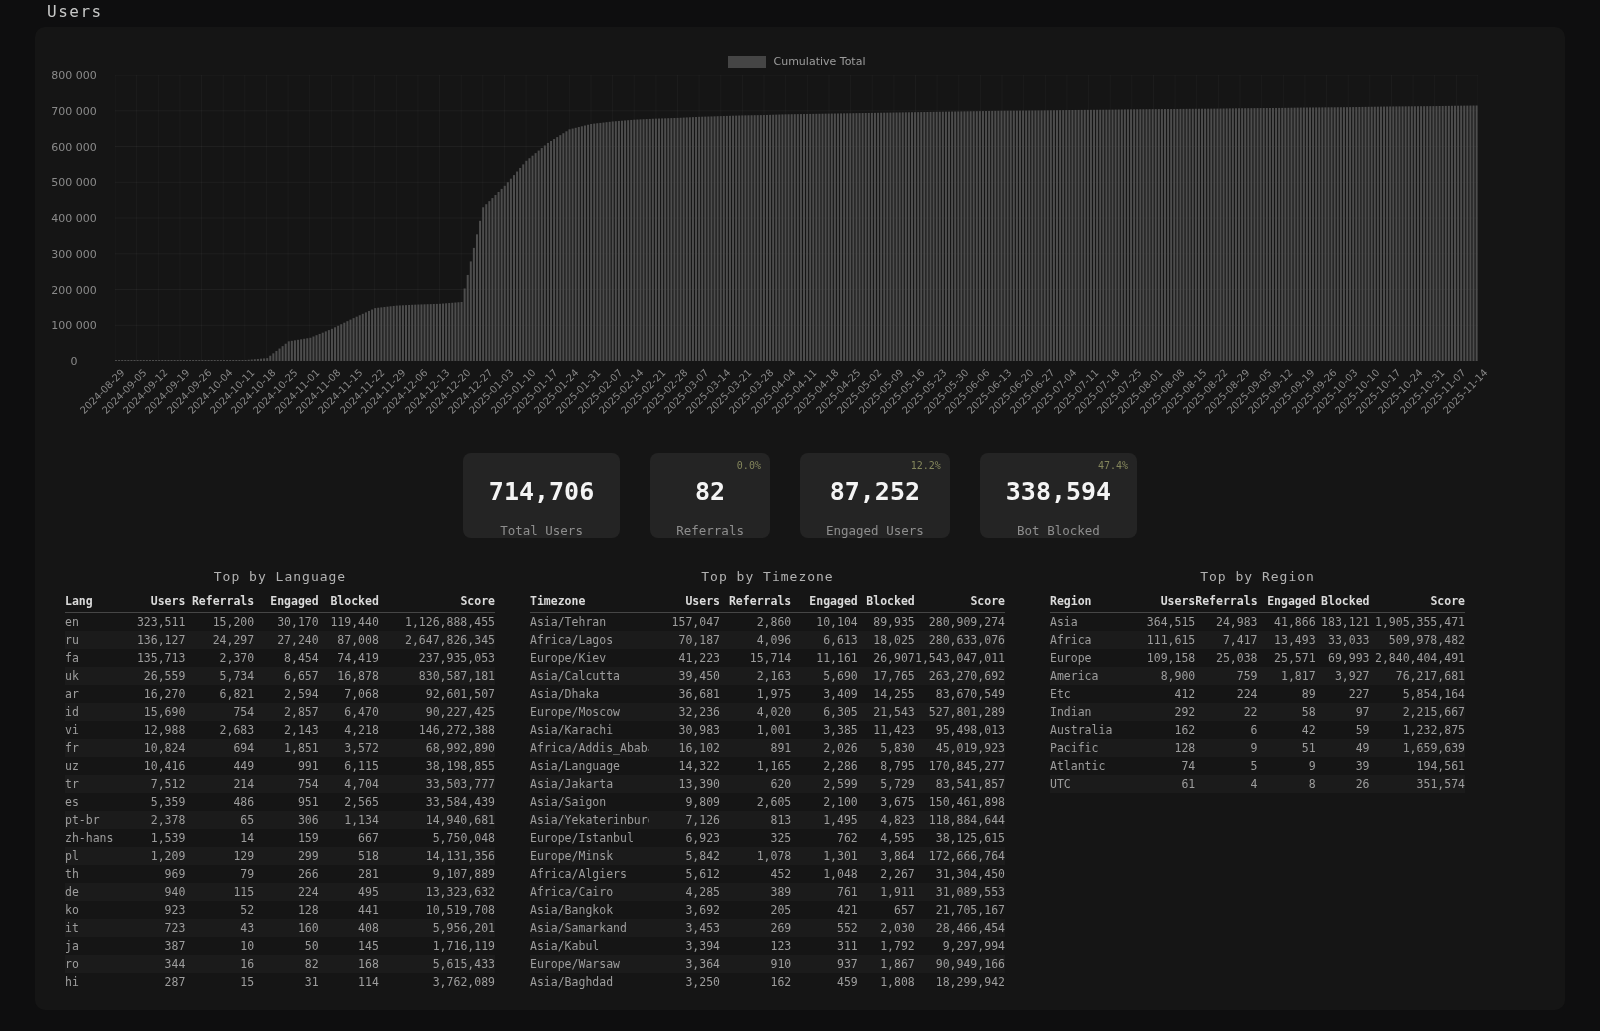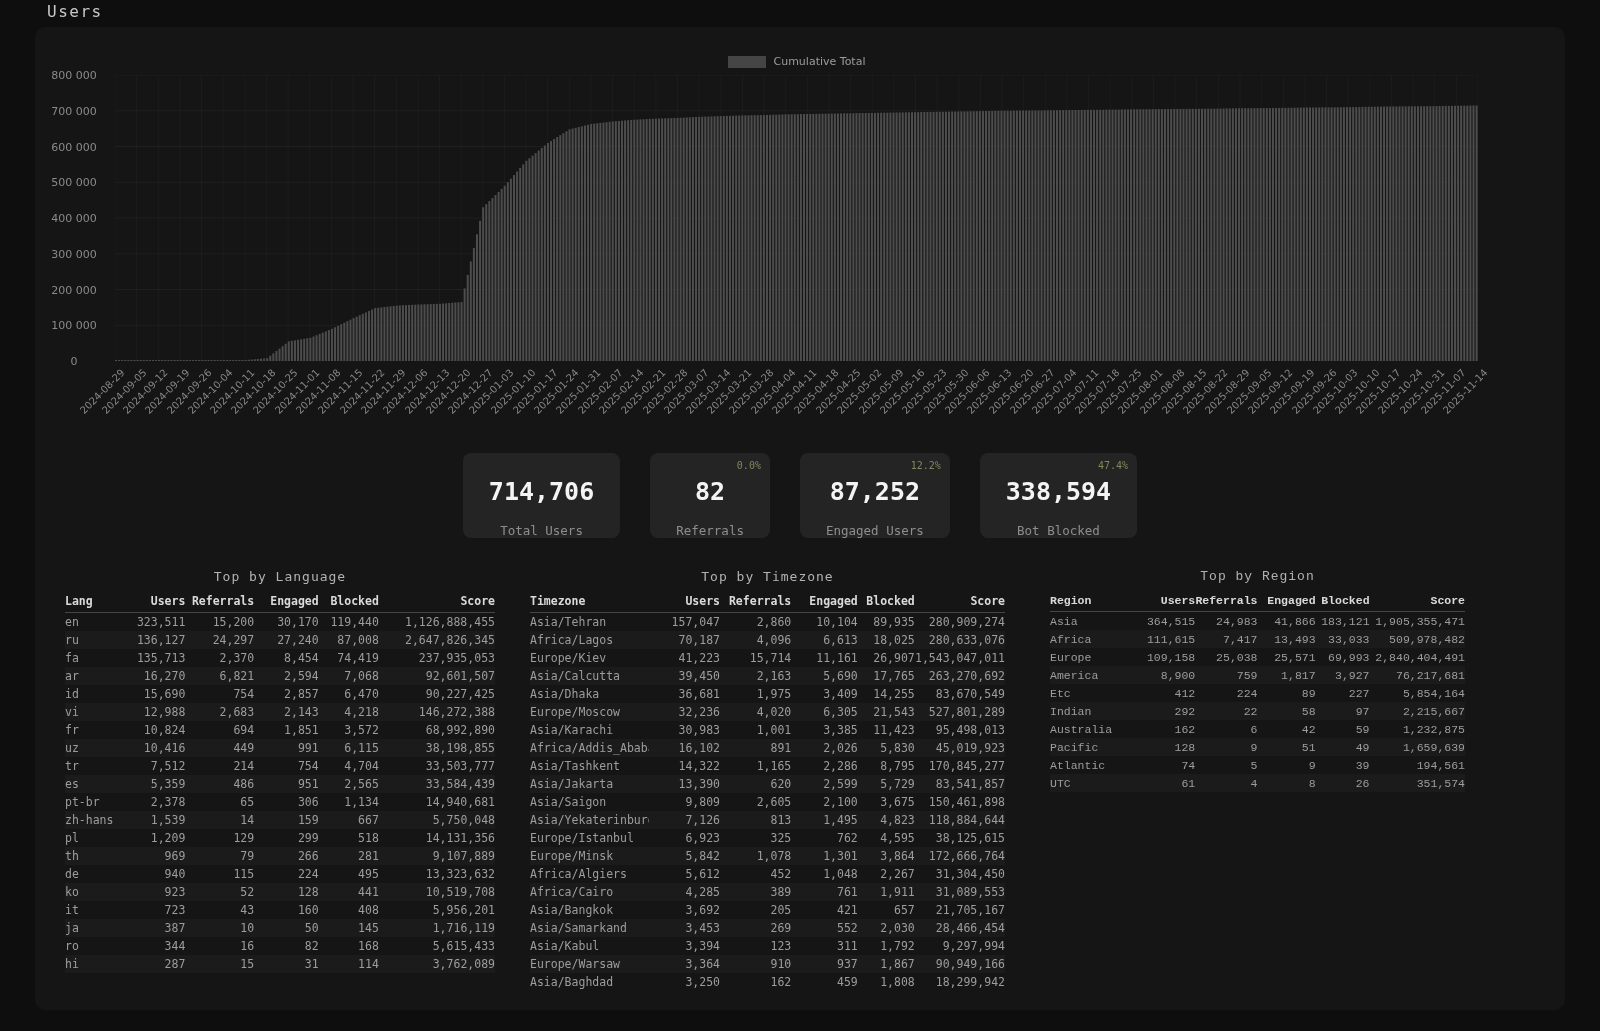--- a/index.html
+++ b/index.html
@@ -34,21 +34,21 @@
   .tbl-title{text-align:center;font-size:13px;color:#b2b2b2;letter-spacing:1px;
              margin-bottom:10px;}
   table{width:100%;border-collapse:collapse;table-layout:fixed;font-size:11.5px;}
   th{color:#dadada;font-weight:bold;text-align:left;padding:0 0 4px 0;
      border-bottom:1px solid #464646;white-space:nowrap;}
   td{color:#9d9d9d;height:18px;padding:0;white-space:nowrap;overflow:hidden;}
   th.num,td.num{text-align:right;}
   tbody tr:nth-child(even){background:rgba(255,255,255,0.027);}
   #tbl-lang{left:30px;width:430px;}
   #tbl-tz{left:495px;width:475px;}
-  #tbl-region{left:1015px;width:415px;font-family:Liberation Mono, monospace;}
+  #tbl-region{left:1015px;width:415px;}
 </style>
 </head>
 <body>
 
 <div class="page-title">Users</div>
 
 <div class="panel">
 
   <div class="chart">
     <div class="legend">
@@ -716,20 +716,28 @@
           </tr>
           <tr>
             <td class="">fa</td>
             <td class="num">135,713</td>
             <td class="num">2,370</td>
             <td class="num">8,454</td>
             <td class="num">74,419</td>
             <td class="num">237,935,053</td>
           </tr>
           <tr>
+            <td class="">uk</td>
+            <td class="num">26,559</td>
+            <td class="num">5,734</td>
+            <td class="num">6,657</td>
+            <td class="num">16,878</td>
+            <td class="num">830,587,181</td>
+          </tr>
+          <tr>
             <td class="">ar</td>
             <td class="num">16,270</td>
             <td class="num">6,821</td>
             <td class="num">2,594</td>
             <td class="num">7,068</td>
             <td class="num">92,601,507</td>
           </tr>
           <tr>
             <td class="">id</td>
             <td class="num">15,690</td>
@@ -942,21 +950,21 @@
           </tr>
           <tr>
             <td class="">Africa/Addis_Ababa</td>
             <td class="num">16,102</td>
             <td class="num">891</td>
             <td class="num">2,026</td>
             <td class="num">5,830</td>
             <td class="num">45,019,923</td>
           </tr>
           <tr>
-            <td class="">Asia/Tashkent</td>
+            <td class="">Asia/Language</td>
             <td class="num">14,322</td>
             <td class="num">1,165</td>
             <td class="num">2,286</td>
             <td class="num">8,795</td>
             <td class="num">170,845,277</td>
           </tr>
           <tr>
             <td class="">Asia/Jakarta</td>
             <td class="num">13,390</td>
             <td class="num">620</td>

